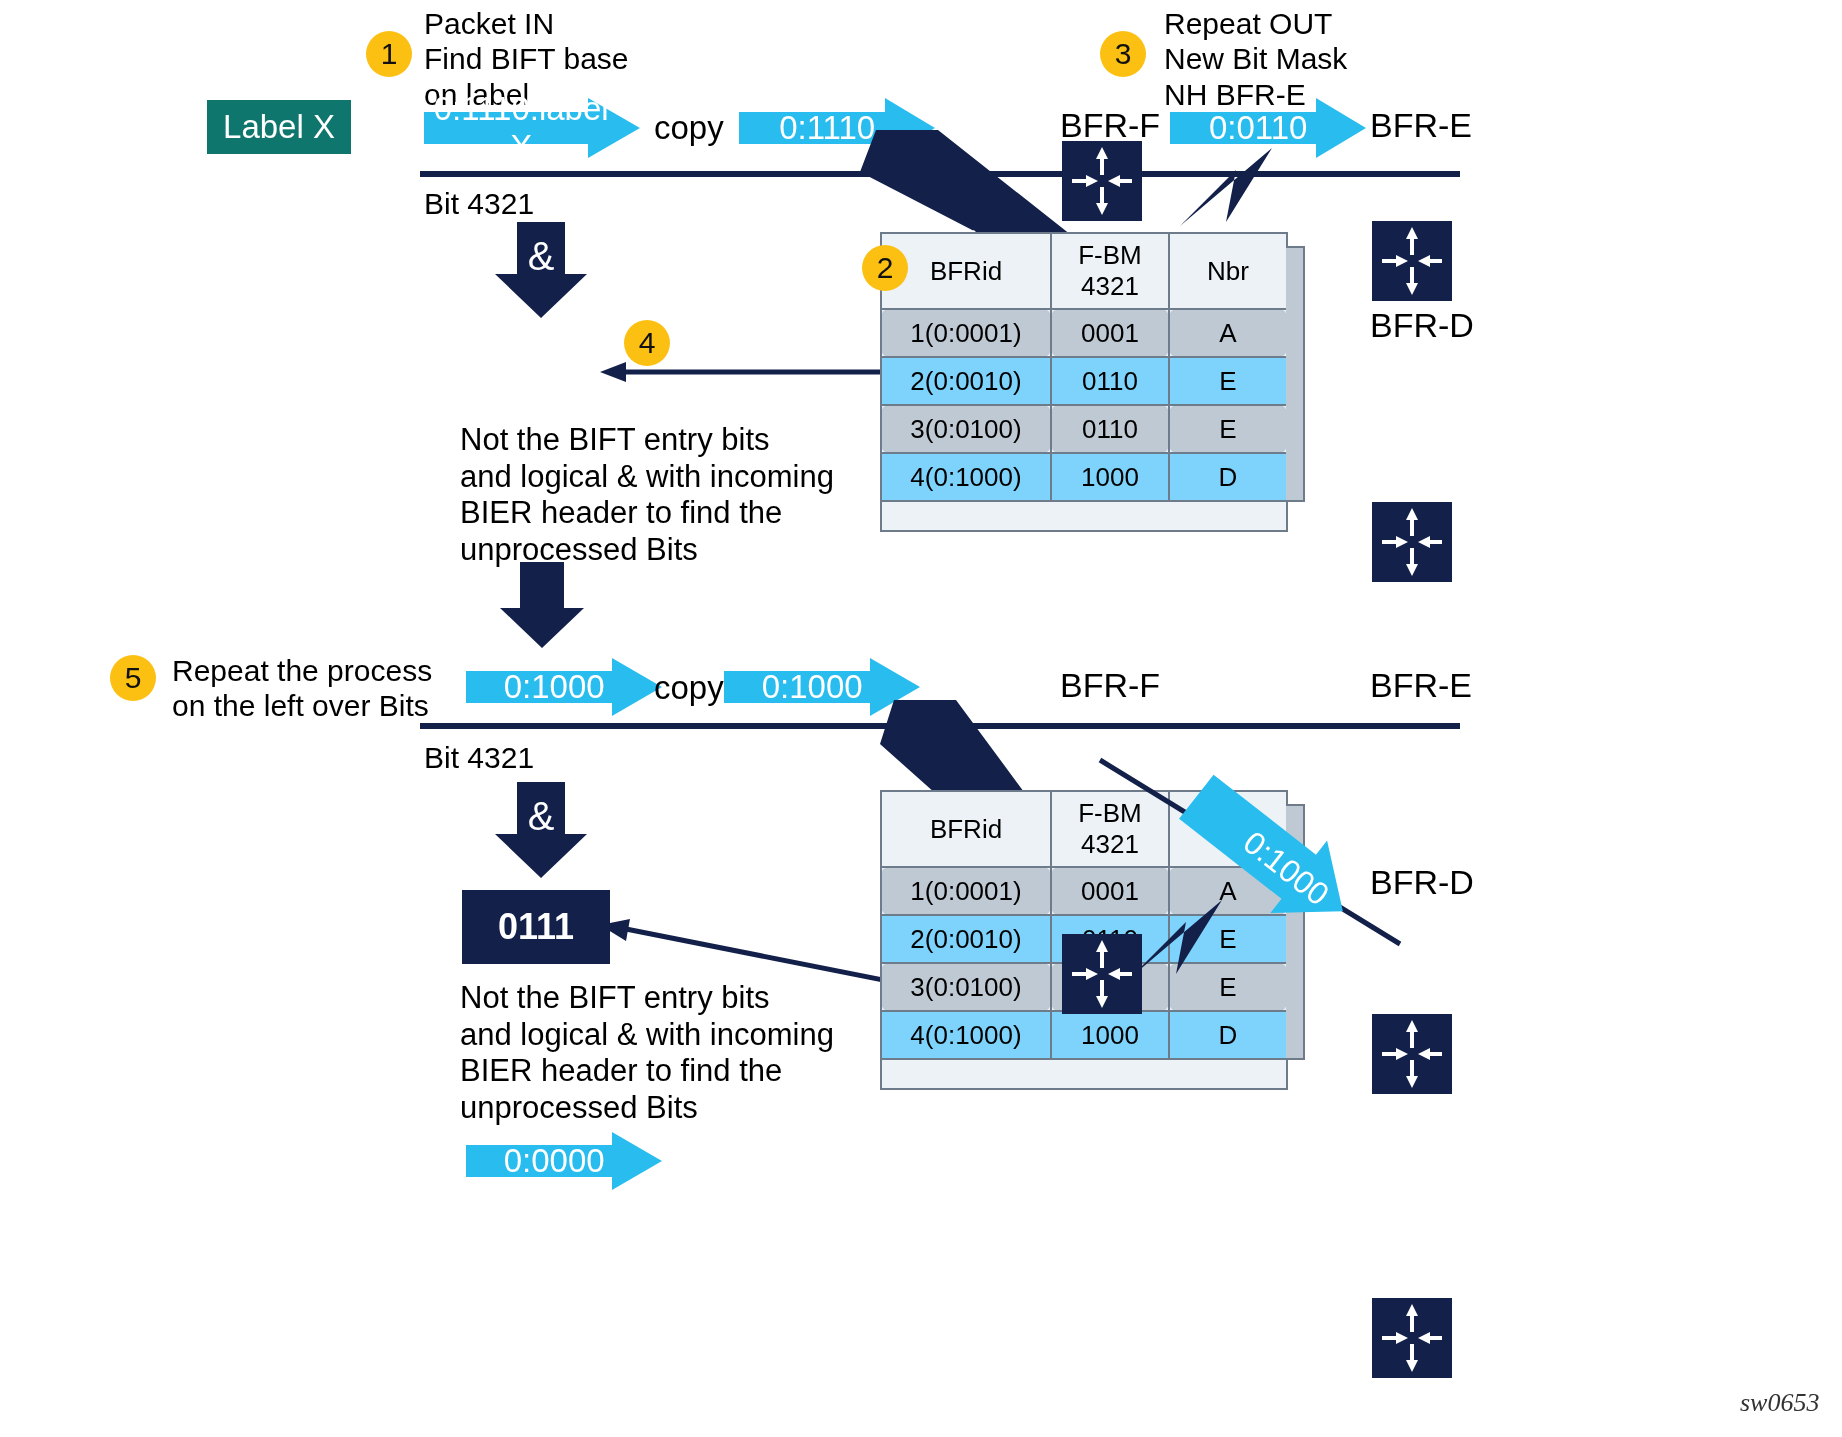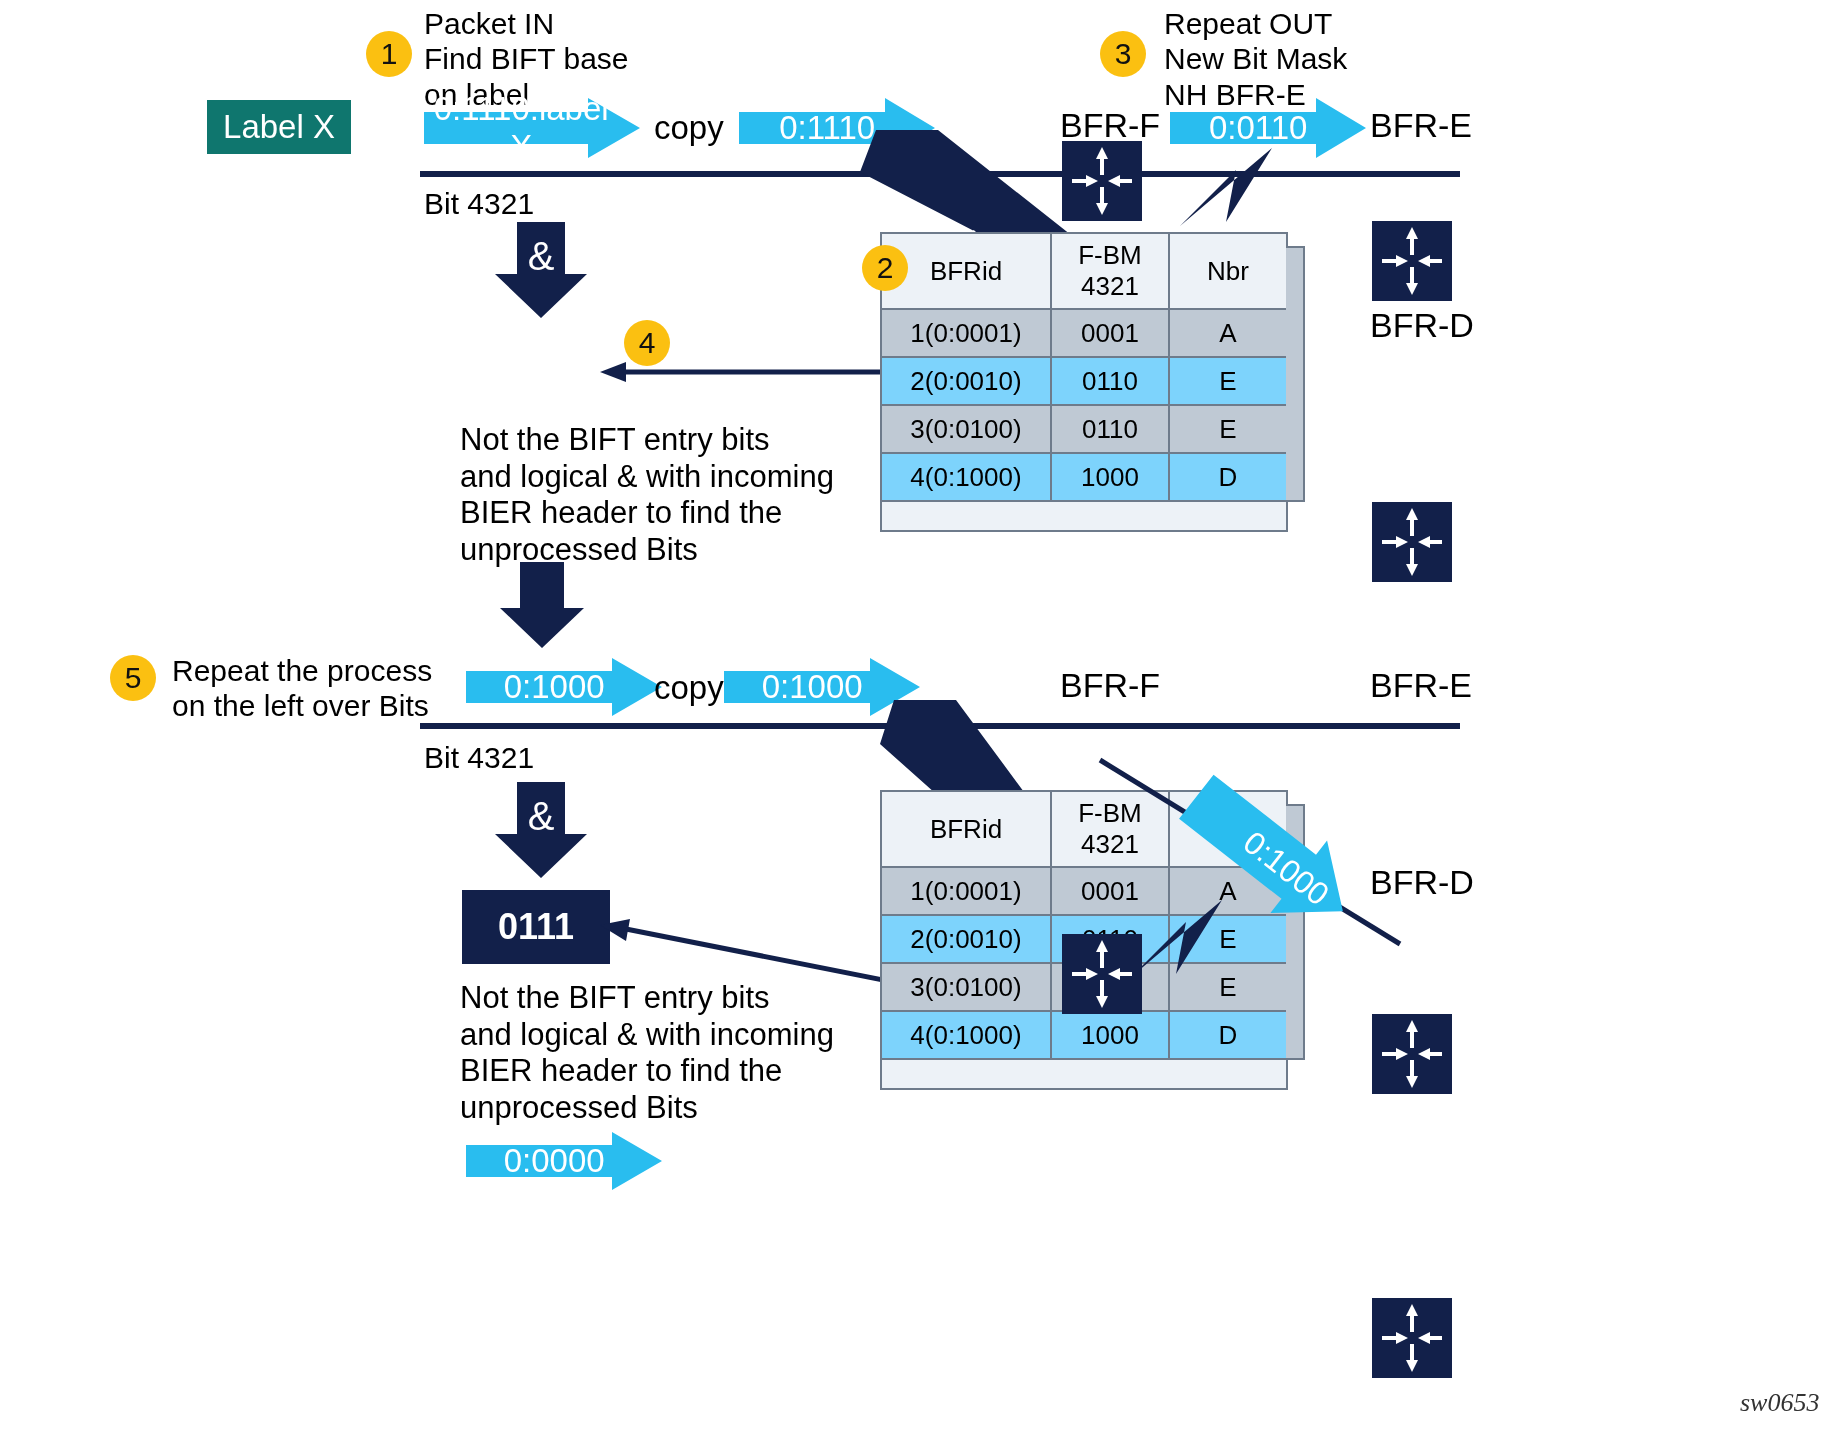--- a/index.html
+++ b/index.html
@@ -56,21 +56,21 @@
     color:#000000;
     background:#EDF2F7;
   }
   table.bift td, table.bift th {
     border:2px solid #6E7B8B;
     text-align:center;
     font-weight:normal;
     padding:0;
   }
   table.bift thead td { background:#EDF2F7; height:74px; }
-  table.bift tbody tr.odd  td { background:#BFC9D4; }
+  table.bift tbody tr.odd  td { background:#BFC9D4;border-radius:8px; }
   table.bift tbody tr.even td { background:#7dd3fc; }
   table.bift tbody td { height:46px; }
   .col-a { width:168px;margin-top:30px; }
   .col-b { width:116px; }
   .col-c { width:116px; }
   .tblwrap { position:absolute; }
   .tbl-shadow-right {
     position:absolute; top:14px; right:-17px; width:17px; bottom:-0px;
     background:#BFC9D4; border:2px solid #6E7B8B; border-left:none;
   }

